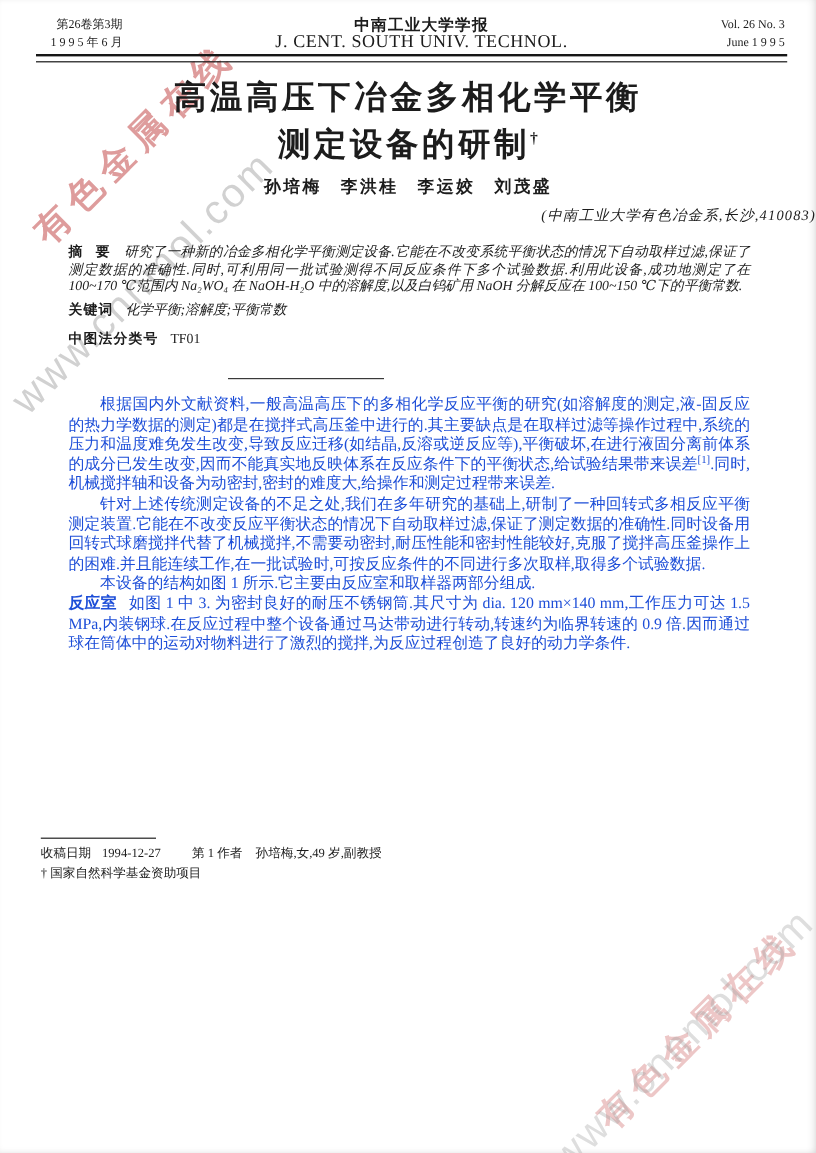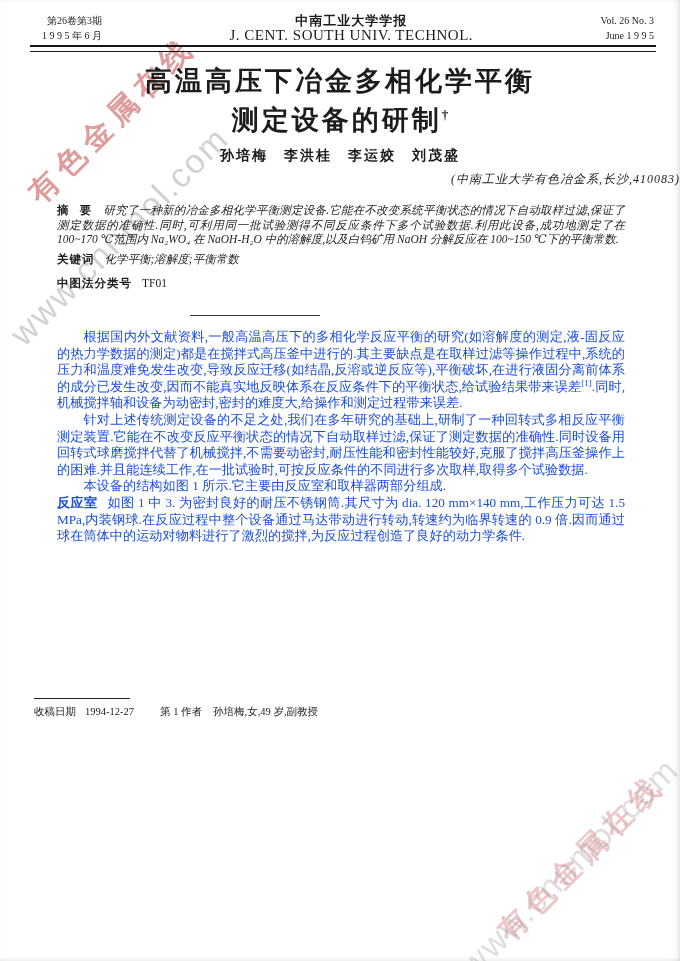--- a/index.html
+++ b/index.html
@@ -161,15 +161,16 @@
     <p>针对上述传统测定设备的不足之处,我们在多年研究的基础上,研制了一种回转式多相反应平衡测定装置.它能在不改变反应平衡状态的情况下自动取样过滤,保证了测定数据的准确性.同时设备用回转式球磨搅拌代替了机械搅拌,不需要动密封,耐压性能和密封性能较好,克服了搅拌高压釜操作上的困难.并且能连续工作,在一批试验时,可按反应条件的不同进行多次取样,取得多个试验数据.</p>
     <p>本设备的结构如图 1 所示.它主要由反应室和取样器两部分组成.</p>
     <p class="noindent"><span class="lead-label">反应室</span><span>如图 1 中 3. 为密封良好的耐压不锈钢筒.其尺寸为 dia. 120 mm×140 mm,工作压力可达 1.5 MPa,内装钢球.在反应过程中整个设备通过马达带动进行转动,转速约为临界转速的 0.9 倍.因而通过球在筒体中的运动对物料进行了激烈的搅拌,为反应过程创造了良好的动力学条件.</span></p>
   </div>
 
   <div class="footnote">
     <div class="fn-rule"></div>
     <div>
       <span class="fn-gap-s">收稿日期</span><span class="fn-gap-l">1994-12-27</span><span class="fn-gap-m">第 1 作者</span><span>孙培梅,女,49 岁,副教授</span>
     </div>
+    <div>† 国家自然科学基金资助项目</div>
   </div>
 
 </div>
 
 </body></html>

